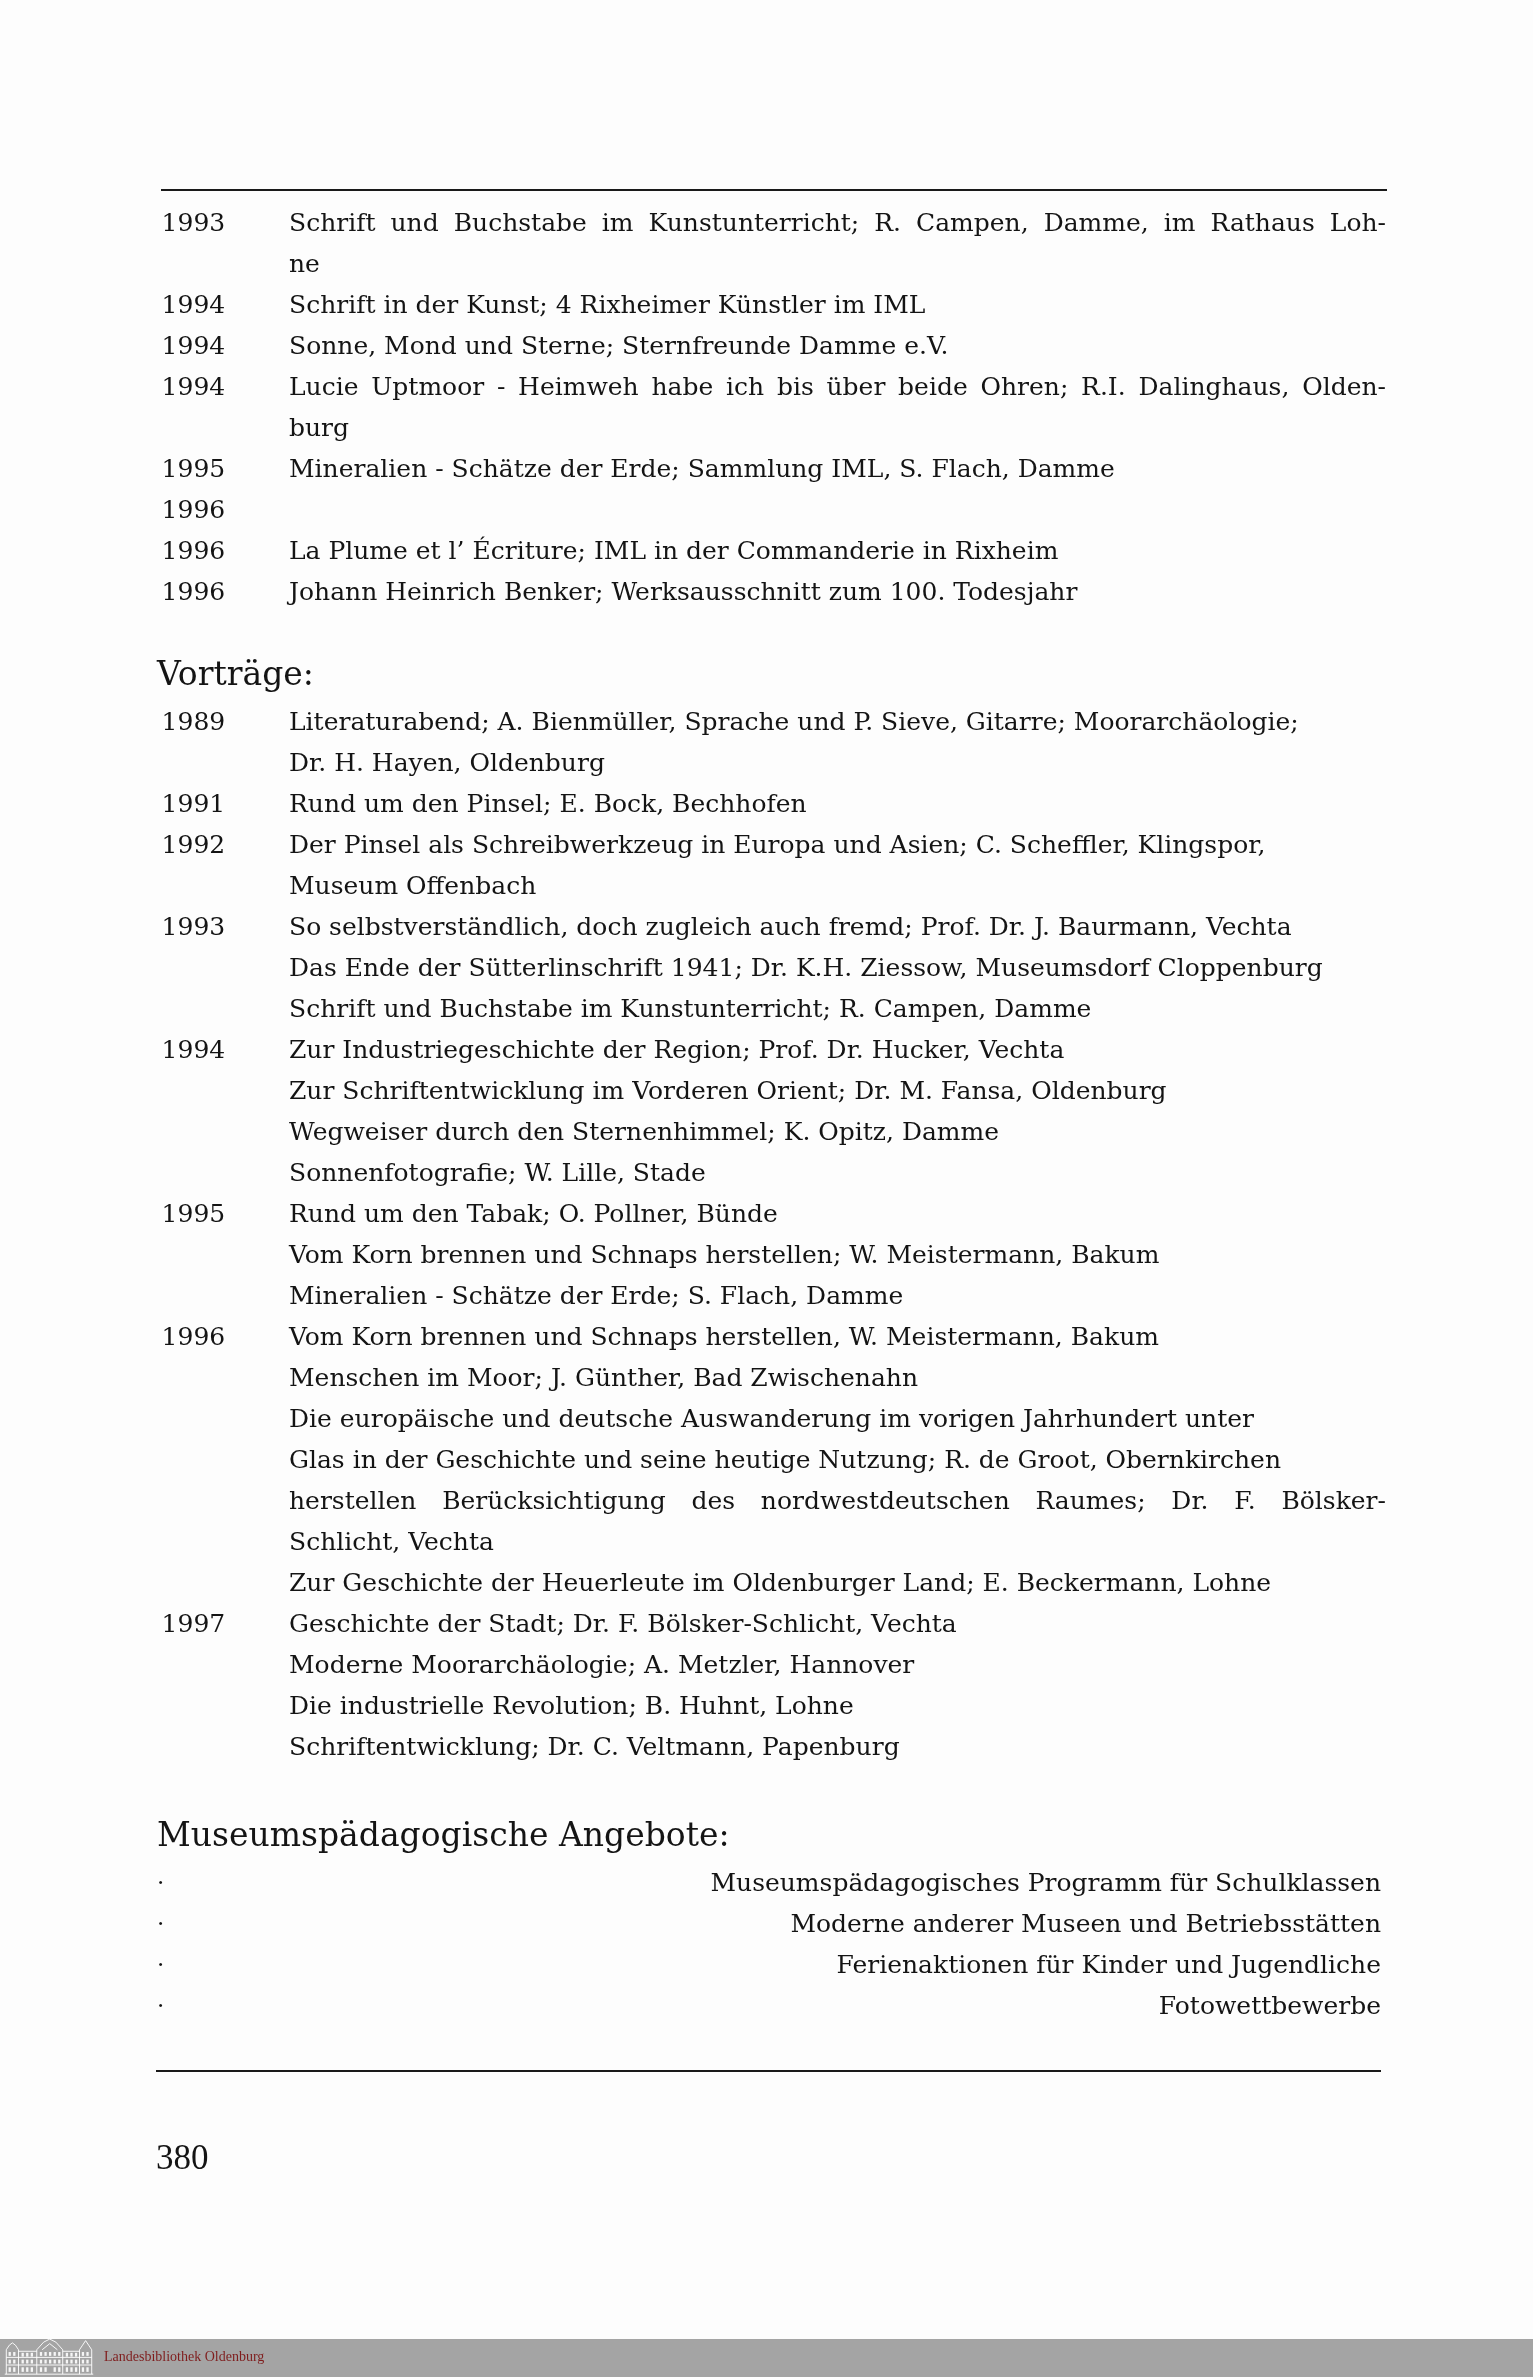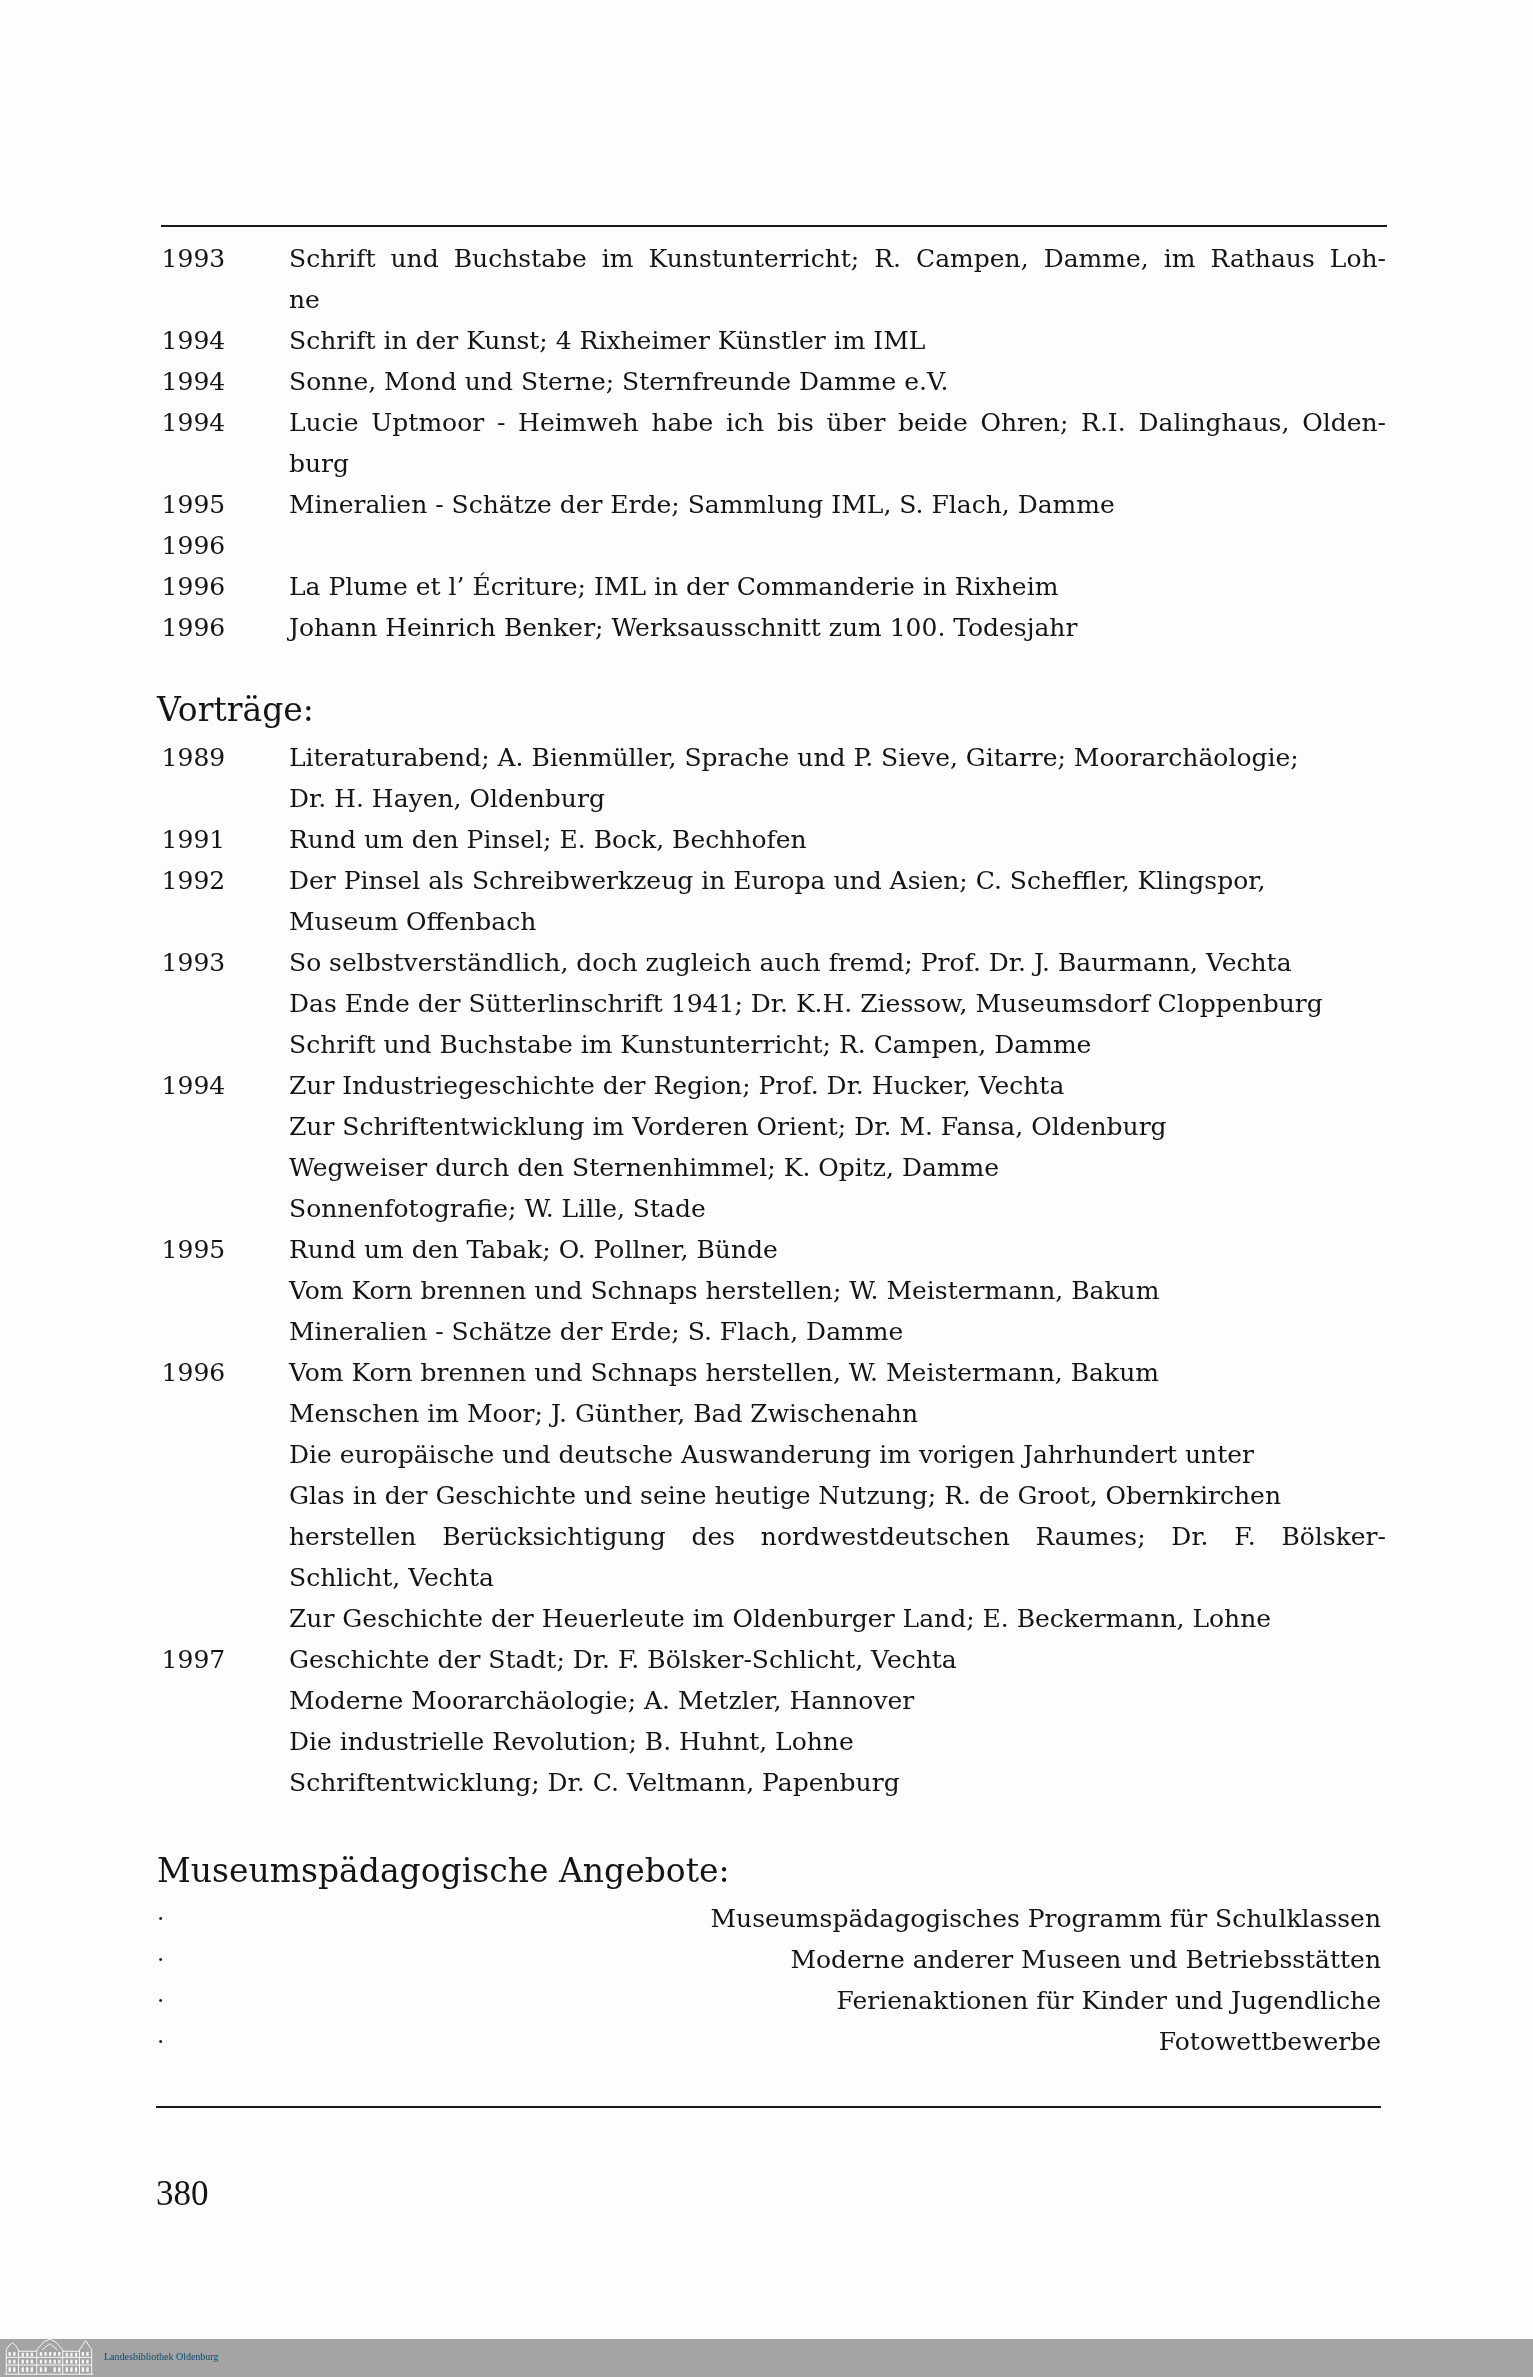--- a/index.html
+++ b/index.html
@@ -10,21 +10,20 @@
     background: #fdfdfd;
     overflow: hidden;
     font-family: "DejaVu Serif", "Liberation Serif", serif;
     color: #141414;
   }
   .page {
     position: absolute;
     left: 0; top: 0;
     width: 1534px; height: 2339px;
     background: #fdfdfd;
-    margin-top: 36px;
   }
   .rule {
     position: absolute;
     height: 2.3px;
     background: #1a1a1a;
   }
   .rule.top { left: 161px; top: 189px; width: 1226px; }
   .rule.bottom { left: 156px; top: 2070px; width: 1225px; }
 
   .content {
@@ -93,23 +92,23 @@
     position: absolute;
     left: 3.8px;
     top: 3;
     width: 90px;
     height: 36px;
   }
   .footer-text {
     position: absolute;
     left: 104px;
     top: 9.2px;
-    font-size: 10px;
+    font-size: 14px;
     line-height: 18.4px;
-    color: #0c4a6e;
+    color: #7f1d1d;
     font-family: "Liberation Serif", serif;
   }
 </style>
 </head>
 <body>
 
 <div class="page">
   <div class="rule top"></div>
 
   <div class="content">

